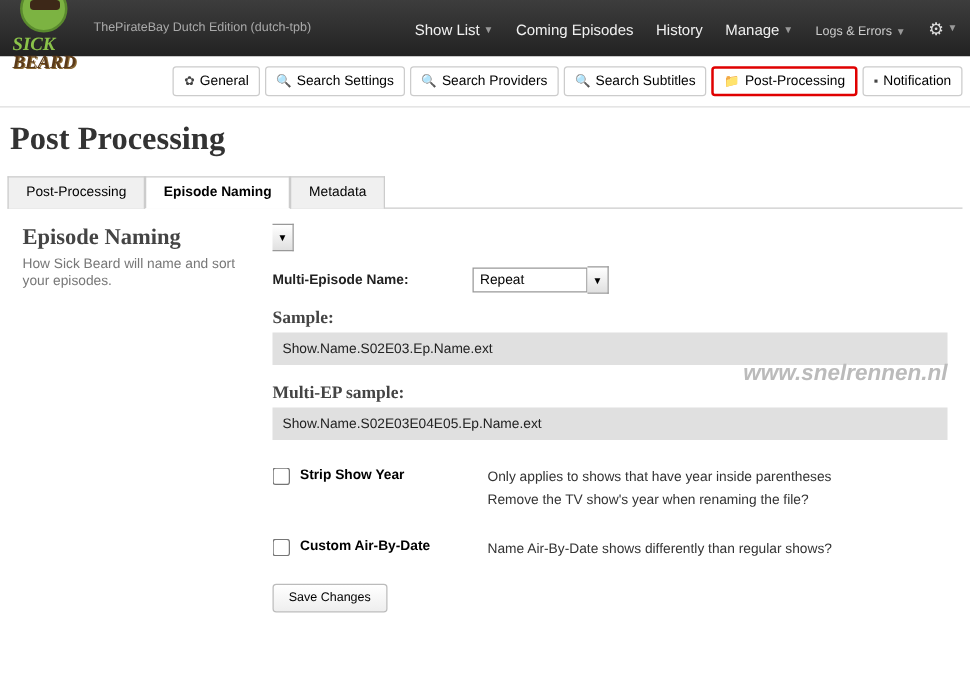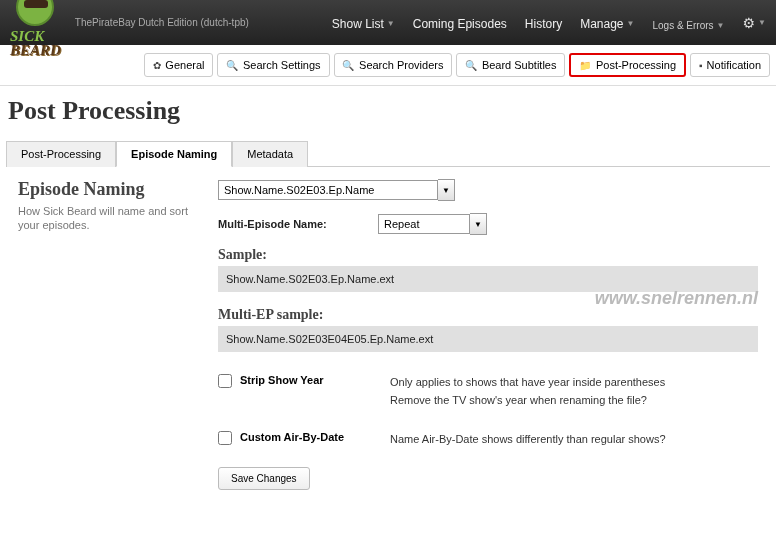--- a/index.html
+++ b/index.html
@@ -90,21 +90,21 @@
   <div class="tool-btn">
       <span class="tool-icon">🔍</span>
       <span>Search Settings</span>
     </div>
   <div class="tool-btn">
       <span class="tool-icon">🔍</span>
       <span>Search Providers</span>
     </div>
   <div class="tool-btn">
       <span class="tool-icon">🔍</span>
-      <span>Beard Subtitles</span>
+      <span>Search Subtitles</span>
     </div>
   <div class="tool-btn active">
       <span class="tool-icon">📁</span>
       <span>Post-Processing</span>
     </div>
   <div class="tool-btn">
       <span class="tool-icon">▪</span>
       <span>Notification</span>
     </div>
 </div>
@@ -119,21 +119,20 @@
 
 <div class="content">
   <div class="form-area">
     <div class="left-col">
       <div class="section-hd">Episode Naming</div>
       <div class="section-desc">How Sick Beard will name and sort your episodes.</div>
     </div>
     <div class="right-col">
       <div class="form-row">
         <div class="combo">
-          <input class="wide" type="text" value="Show.Name.S02E03.Ep.Name" style="">
           <div class="dd-btn">▼</div>
         </div>
       </div>
       <div class="form-row">
         <div class="form-label">Multi-Episode Name:</div>
         <div class="combo">
           <input class="narrow" type="text" value="Repeat" style="">
           <div class="dd-btn">▼</div>
         </div>
       </div>

